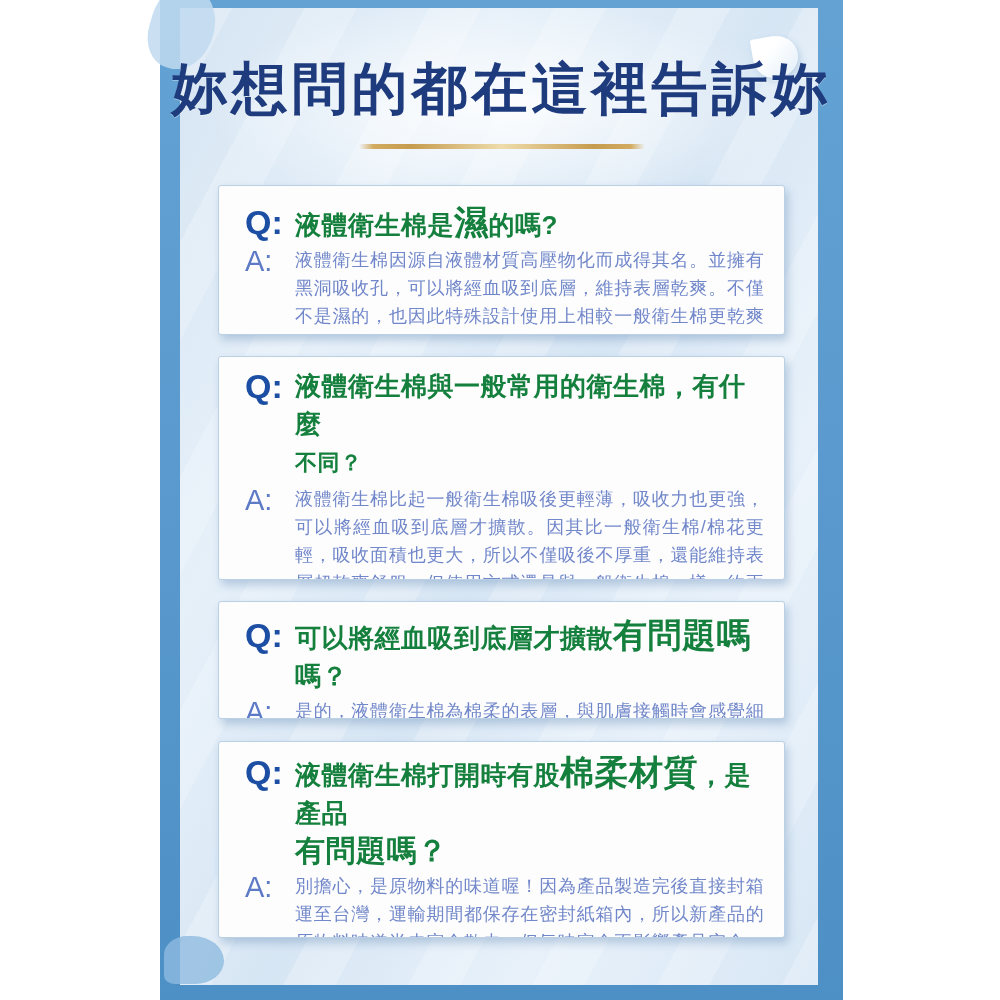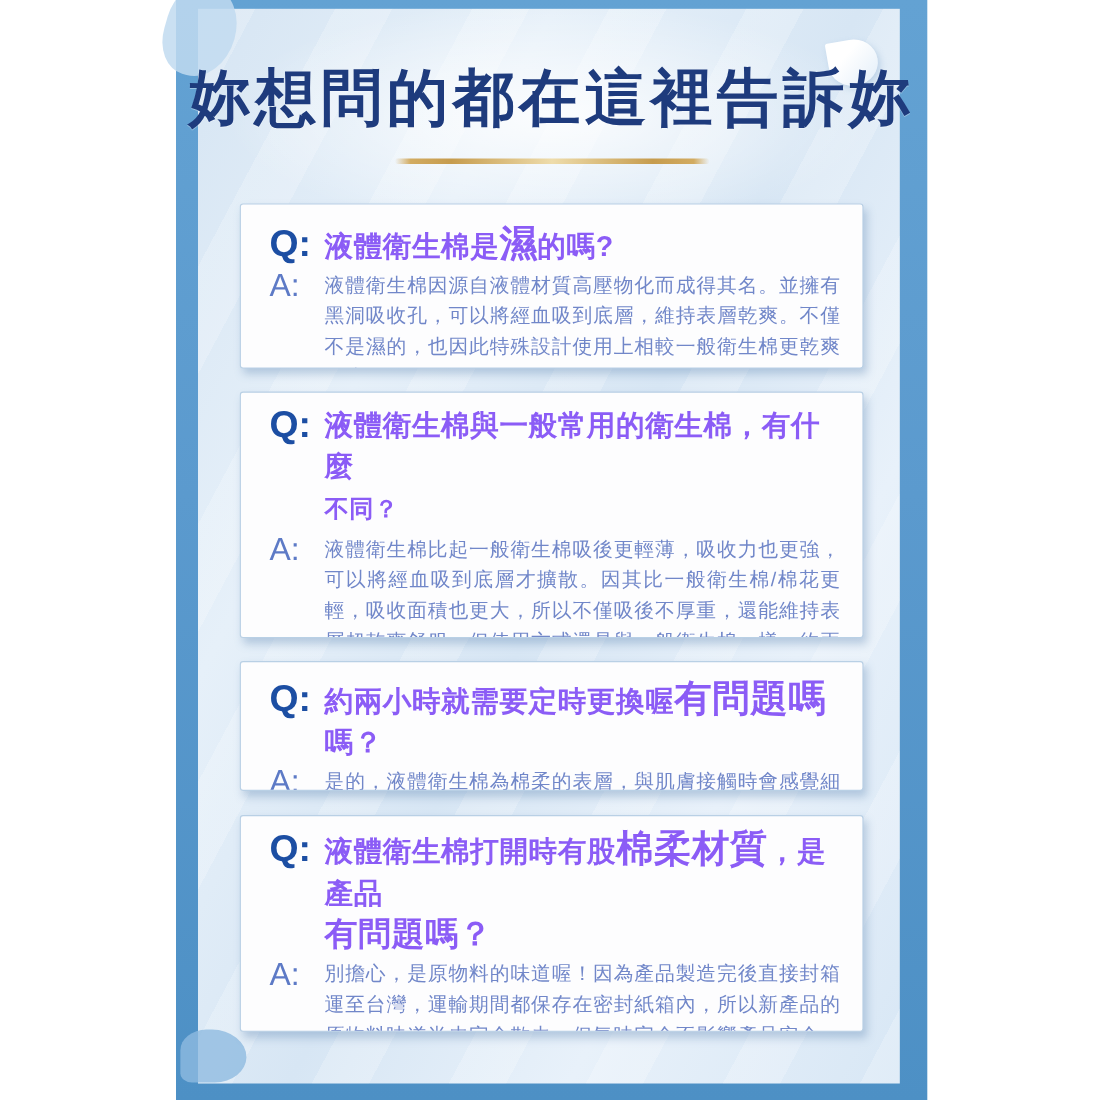--- a/index.html
+++ b/index.html
@@ -75,21 +75,21 @@
   }
   .card-1{top:185px;height:150px;padding-top:17px;}
   .card-2{top:356px;height:224px;padding-top:10px;}
   .card-3{top:601px;height:118px;}
   .card-4{top:741px;height:197px;padding-top:11px;}
   .qa-row{display:grid;grid-template-columns:44px 1fr;column-gap:6px;align-items:start;}
   .qlabel{
     font-size:34px;font-weight:bold;color:#1c4ea3;line-height:38px;
   }
   .qtext{
-    font-size:26px;font-weight:bold;color:#8b5cf6;line-height:38px;
+    font-size:26px;font-weight:bold;color:#15803d;line-height:38px;
     letter-spacing:0.5px;
   }
   .q-em{font-size:34px;}
   .q-line2{display:block;font-size:22px;line-height:40px;}
   .q-line2-sm{display:block;font-size:30px;line-height:38px;}
   .arow{margin-top:2px;}
   .alabel{
     font-size:29px;font-weight:400;color:#5d7ac6;line-height:30px;
   }
   .atext{
@@ -128,21 +128,21 @@
     </div>
     <div class="qa-row arow">
       <span class="alabel">A:</span>
       <p class="atext">液體衛生棉比起一般衛生棉吸後更輕薄，吸收力也更強，可以將經血吸到底層才擴散。因其比一般衛生棉/棉花更輕，吸收面積也更大，所以不僅吸後不厚重，還能維持表層超乾爽舒服。但使用方式還是與一般衛生棉一樣，約兩小時就需要定時更換喔！</p>
     </div>
   </section>
 
   <section class="card card-3">
     <div class="qa-row">
       <span class="qlabel">Q:</span>
-      <div class="qtext"><span>約兩小時就需要定時更換喔</span><span class="q-em">有問題嗎</span><span>嗎？</span></div>
+      <div class="qtext"><span>可以將經血吸到底層才擴散</span><span class="q-em">有問題嗎</span><span>嗎？</span></div>
     </div>
     <div class="qa-row arow">
       <span class="alabel">A:</span>
       <p class="atext">是的，液體衛生棉為棉柔的表層，與肌膚接觸時會感覺細緻柔軟。</p>
     </div>
   </section>
 
   <section class="card card-4">
     <div class="qa-row">
       <span class="qlabel">Q:</span>

